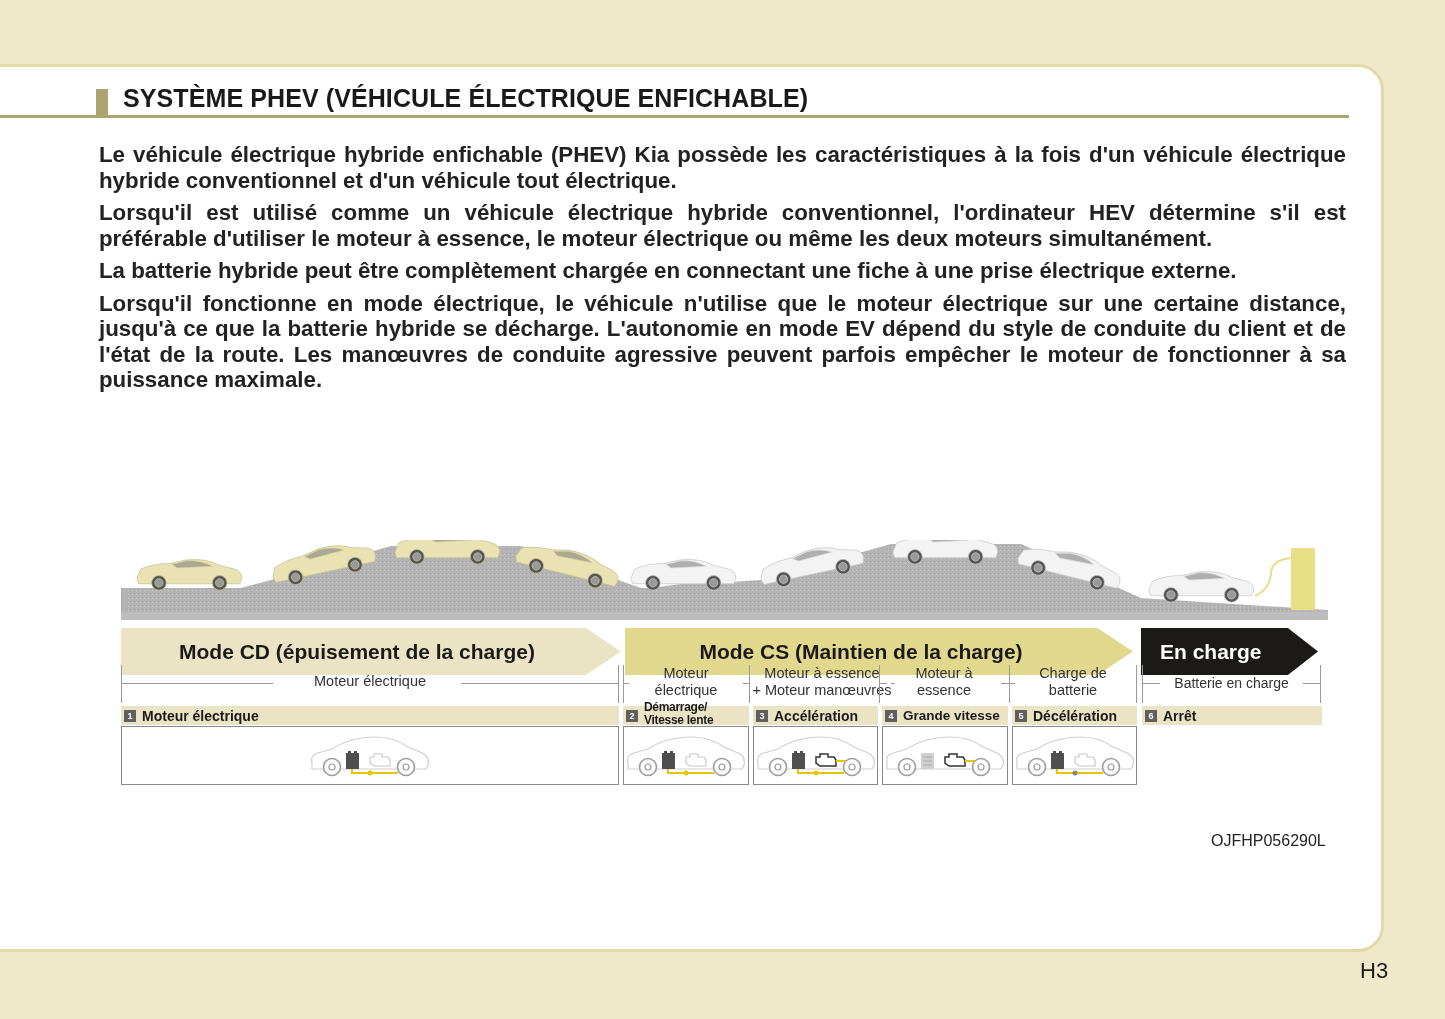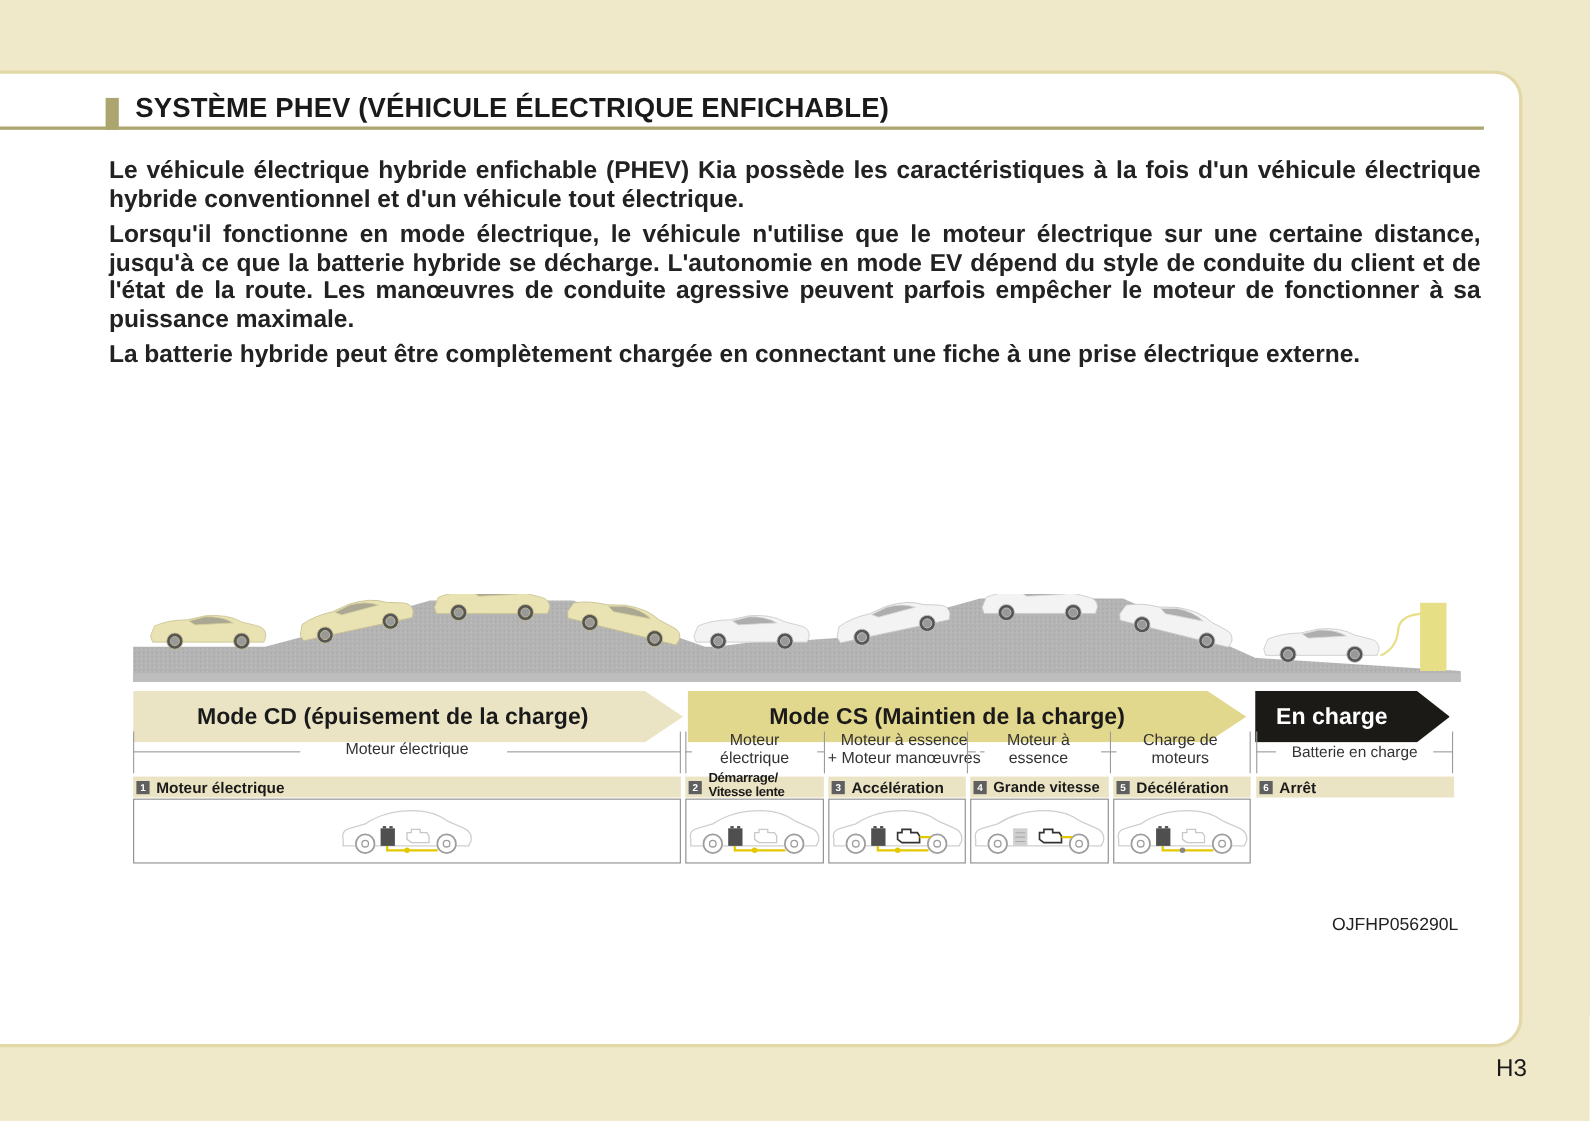--- a/index.html
+++ b/index.html
@@ -87,22 +87,23 @@
 <body>
 
 <div class="page"></div>
 
 <div class="title-bar"></div>
 <div class="title">SYSTÈME PHEV (VÉHICULE ÉLECTRIQUE ENFICHABLE)</div>
 <div class="title-rule"></div>
 
 <div class="body-text">
   <p class="last-line-no">Le véhicule électrique hybride enfichable (PHEV) Kia possède les caractéristiques à la fois d'un véhicule électrique hybride conventionnel et d'un véhicule tout électrique.</p>
+  <p>Lorsqu'il est utilisé comme un véhicule électrique hybride conventionnel, l'ordinateur HEV détermine s'il est préférable d'utiliser le moteur à essence, le moteur électrique ou même les deux moteurs simultanément.</p>
+  <p>La batterie hybride peut être complètement chargée en connectant une fiche à une prise électrique externe.</p>
   <p>Lorsqu'il fonctionne en mode électrique, le véhicule n'utilise que le moteur électrique sur une certaine distance, jusqu'à ce que la batterie hybride se décharge. L'autonomie en mode EV dépend du style de conduite du client et de l'état de la route. Les manœuvres de conduite agressive peuvent parfois empêcher le moteur de fonctionner à sa puissance maximale.</p>
-  <p>La batterie hybride peut être complètement chargée en connectant une fiche à une prise électrique externe.</p>
 </div>
 
 <svg class="road" viewBox="0 0 1207 80" width="1207" height="80">
   <defs>
     <pattern id="grav" width="4" height="4" patternUnits="userSpaceOnUse">
       <rect width="4" height="4" fill="#b4b4b4"></rect>
       <rect x="1" y="1" width="1" height="1" fill="#9f9f9f"></rect>
       <rect x="3" y="2" width="1" height="1" fill="#c6c6c6"></rect>
     </pattern>
     <g id="car">
@@ -176,21 +177,21 @@
   <div class="hline" style="right:0;width:8px"></div>
   <div class="lbl" style="top:0">Moteur à</div>
   <div class="lbl" style="top:17px">essence</div>
 </div>
 
 <div class="phase" style="left:1009px;width:128px;">
   <div class="vline" style="left:0"></div>
   <div class="vline" style="right:0"></div>
   <div class="hline" style="left:0;width:6px"></div>
   <div class="lbl" style="top:0">Charge de</div>
-  <div class="lbl" style="top:17px">moteurs</div>
+  <div class="lbl" style="top:17px">batterie</div>
 </div>
 
 <div class="phase" style="left:1142px;width:179px;">
   <div class="vline" style="left:0"></div>
   <div class="vline" style="right:0"></div>
   <div class="hline" style="left:0;width:18px"></div>
   <div class="hline" style="right:0;width:18px"></div>
   <div class="lbl" style="top:10px;font-size:14px">Batterie en charge</div>
 </div>
 

